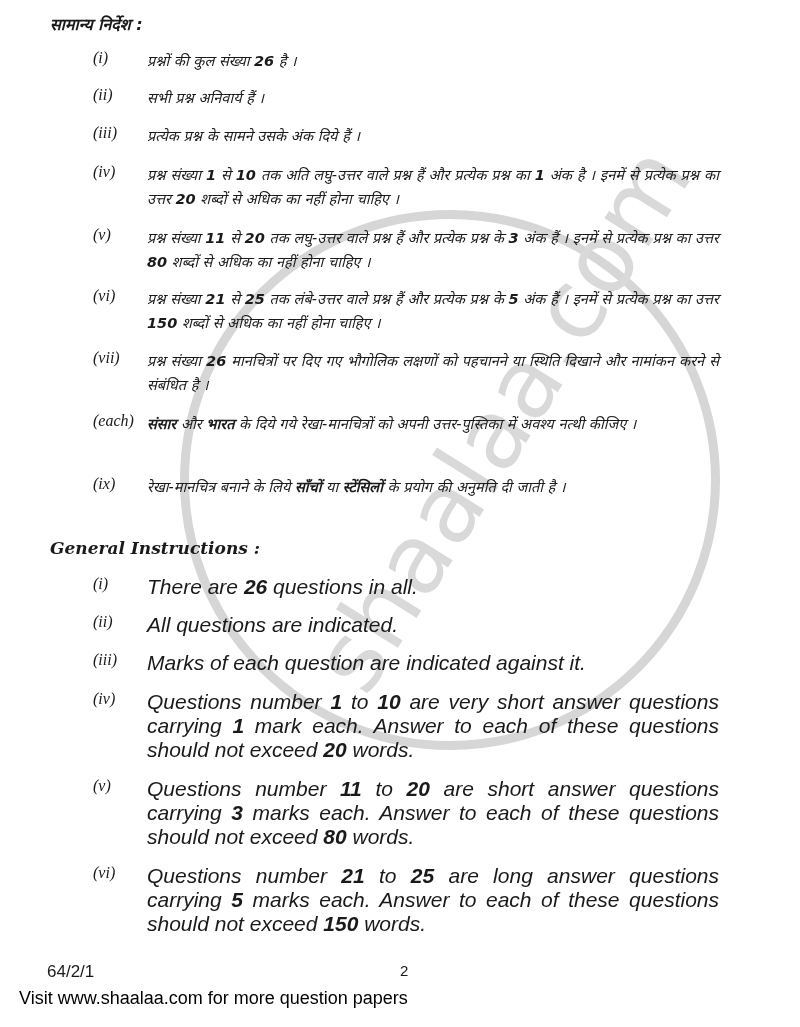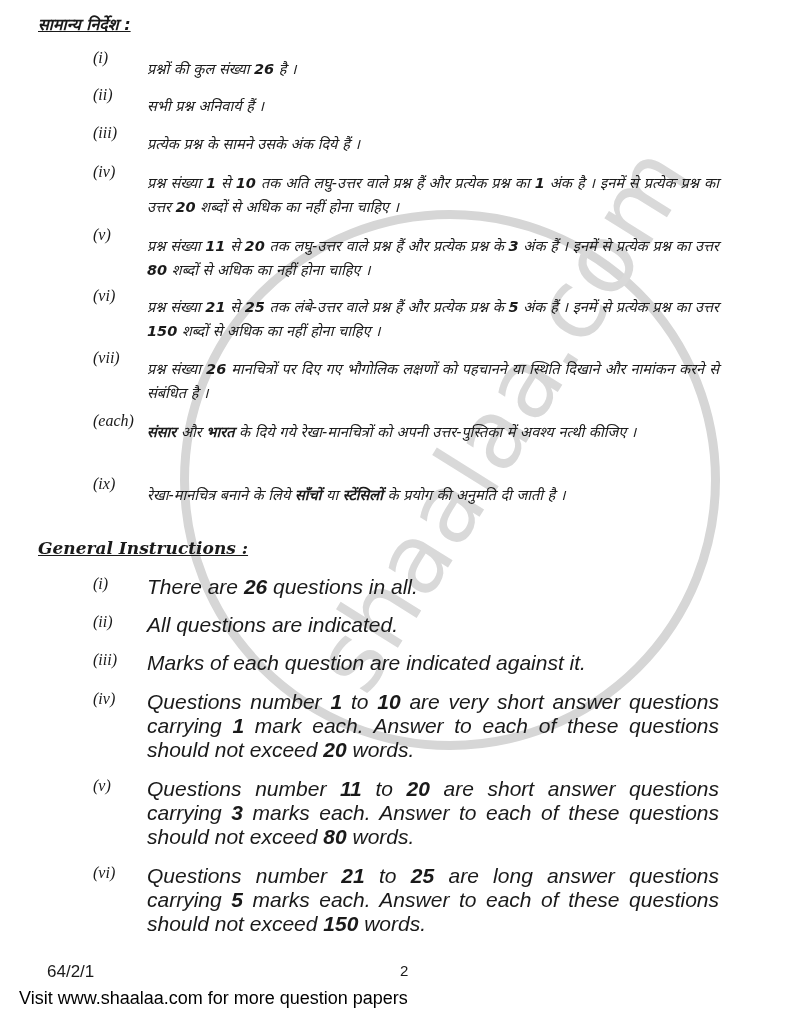--- a/index.html
+++ b/index.html
@@ -14,37 +14,36 @@
     pointer-events: none;
   }
   .watermark-text {
     position: absolute; left: 230px; top: 430px; width: 460px;
     font-family: "DejaVu Sans", "Liberation Sans", sans-serif;
     font-size: 96px; color: #d9d9d9; transform: rotate(-58deg);
     transform-origin: center; text-align: center; pointer-events: none;
     letter-spacing: 1px;
   }
   .heading {
-    position: absolute; left: 38px; font-weight: bold; font-style: italic;
+    position: absolute; left: 50px; font-weight: bold; font-style: italic;
     font-size: 17px;
-    text-decoration: underline;
   }
   .heading.hindi { font-size: 16px; font-family: "DejaVu Sans", sans-serif; }
   .item { position: absolute; left: 93px; width: 630px; }
   .num {
     position: absolute; left: 0; top: 0; font-style: italic; font-size: 16px;
     font-family: "Liberation Serif", serif;
   }
   .txt {
     position: absolute; left: 54px; width: 572px; font-style: italic;
     font-size: 21px; line-height: 24px; text-align: justify;
     font-family: Liberation Sans, sans-serif;
   }
   .txt.hi {
-    font-family: "DejaVu Sans", sans-serif; font-size: 14.5px; line-height: 24px; margin-top: 8px;
+    font-family: "DejaVu Sans", sans-serif; font-size: 14.5px; line-height: 24px;
   }
   .txt b { font-weight: bold; }
   .footer-code {
     position: absolute; left: 47px; top: 962px; font-size: 17px;
     font-family: "Liberation Sans", sans-serif;
   }
   .footer-page {
     position: absolute; left: 400px; top: 962px; font-size: 15px;
     font-family: "Liberation Sans", sans-serif;
   }

